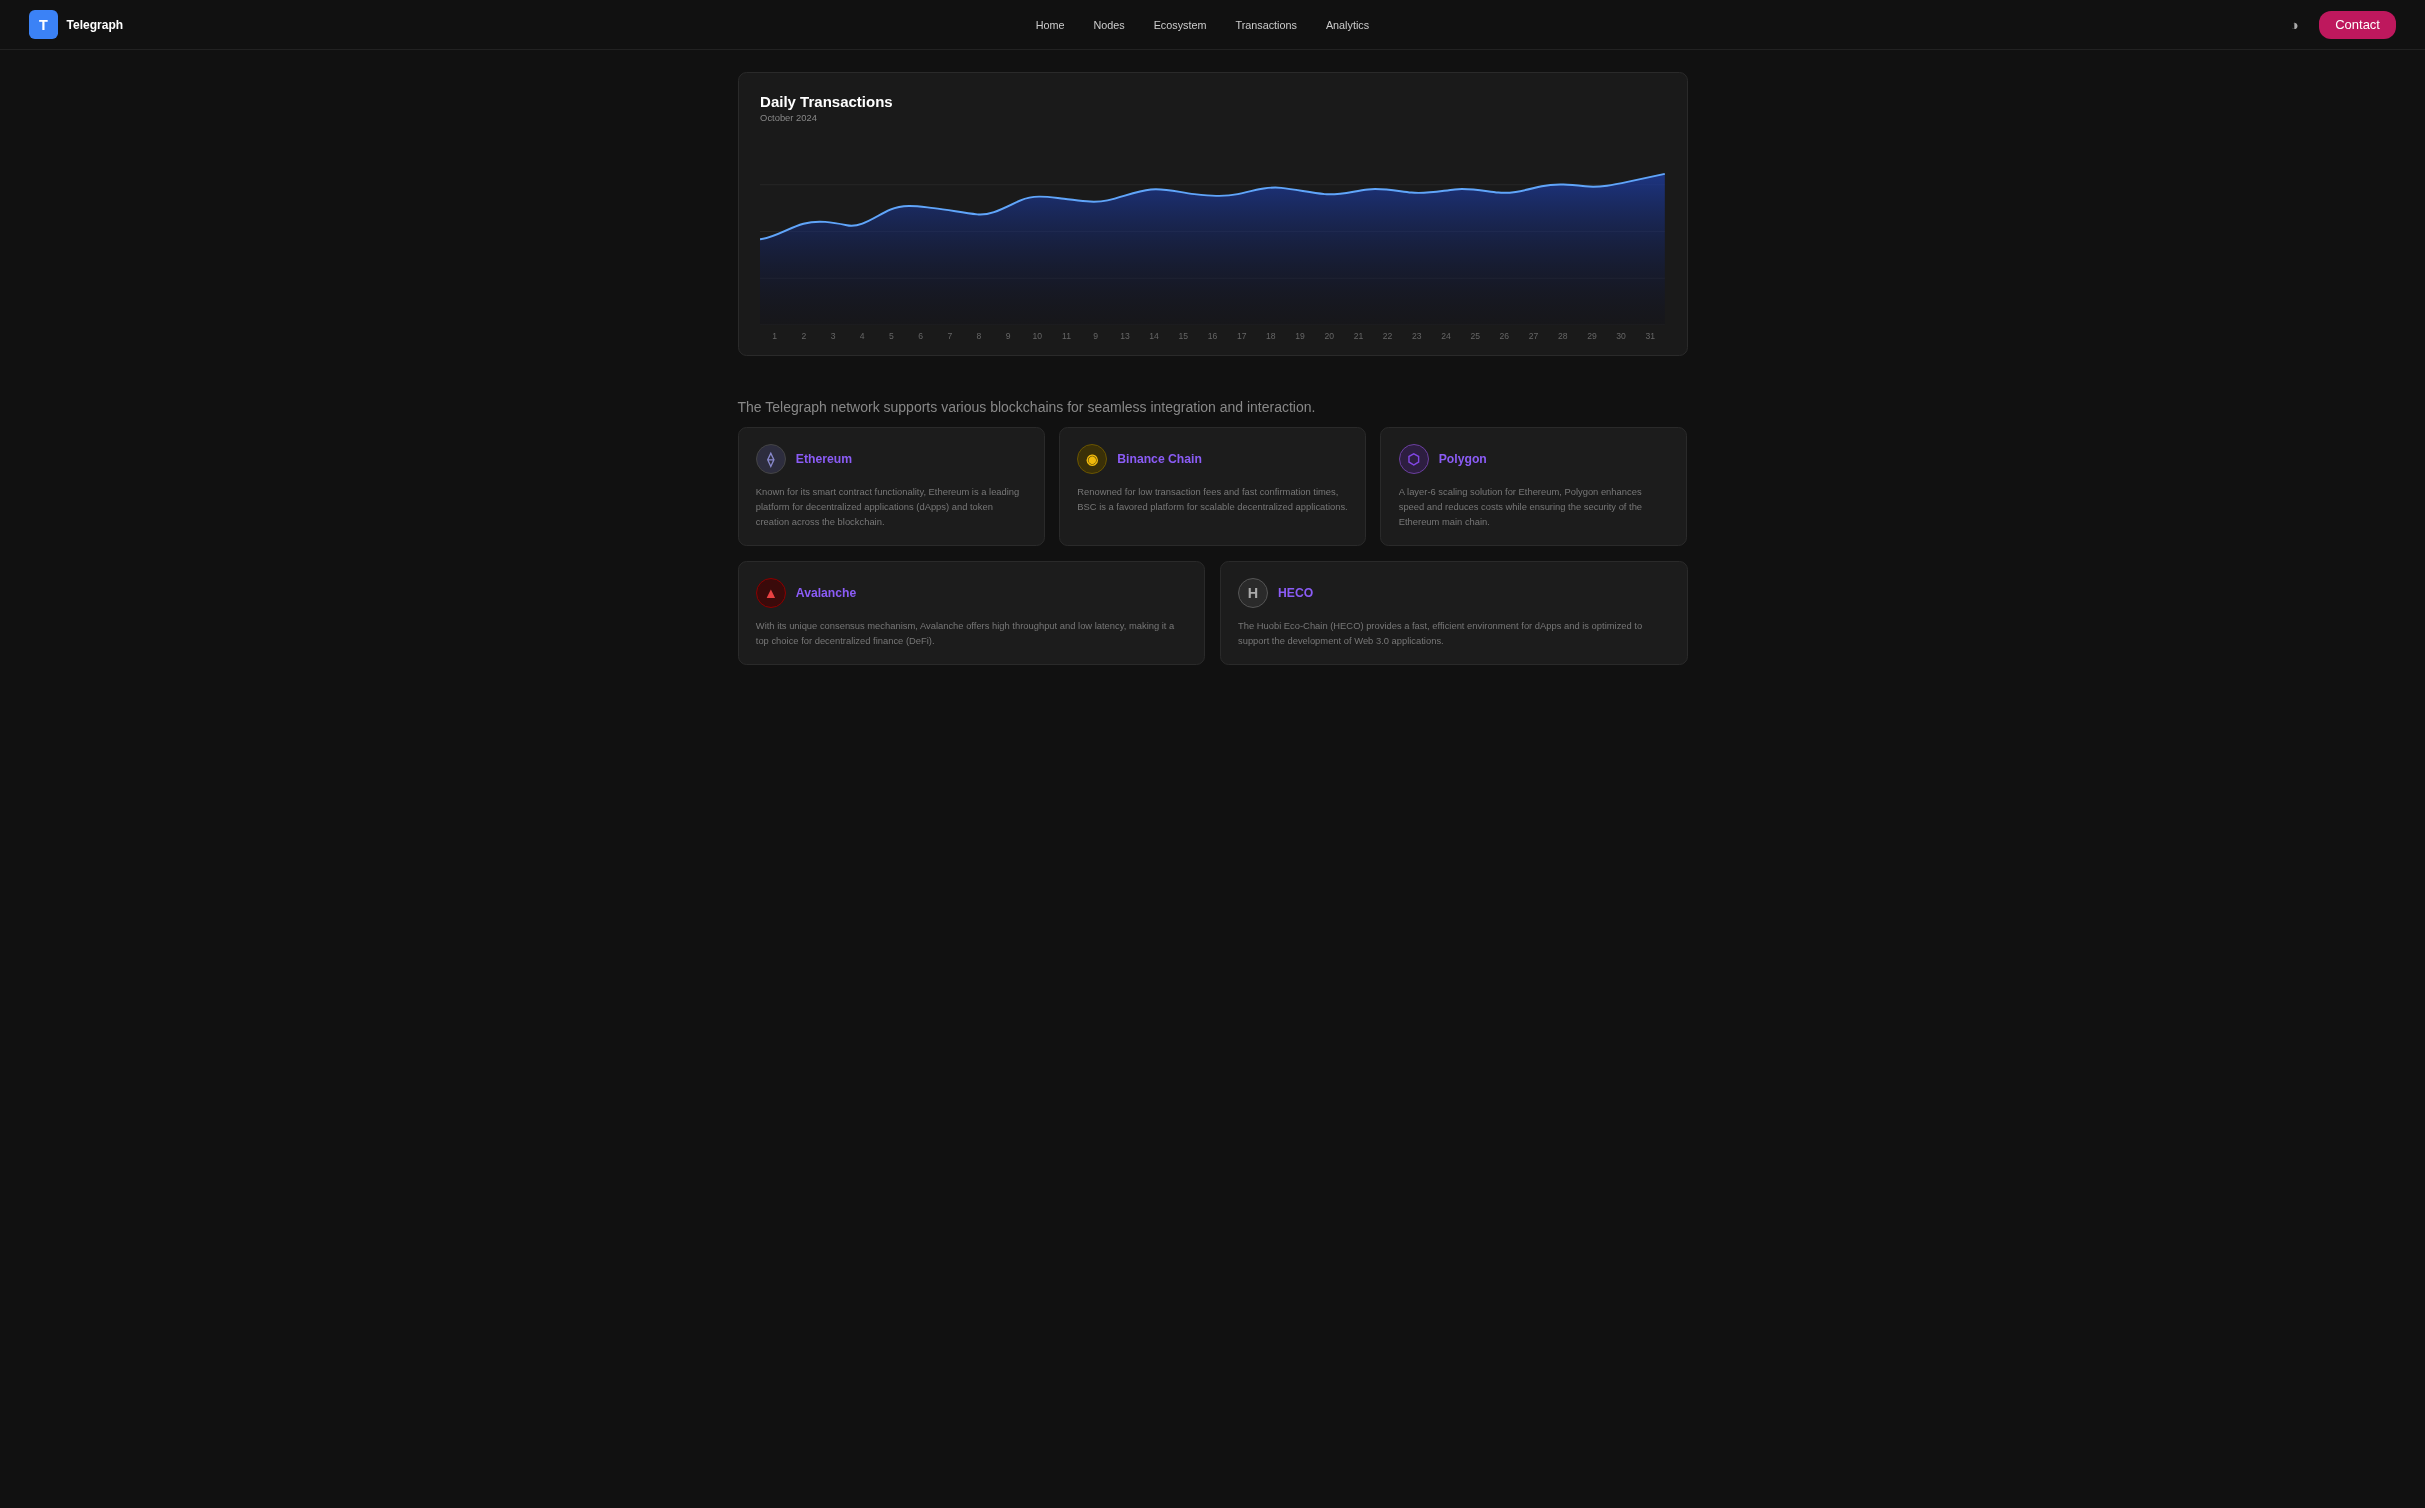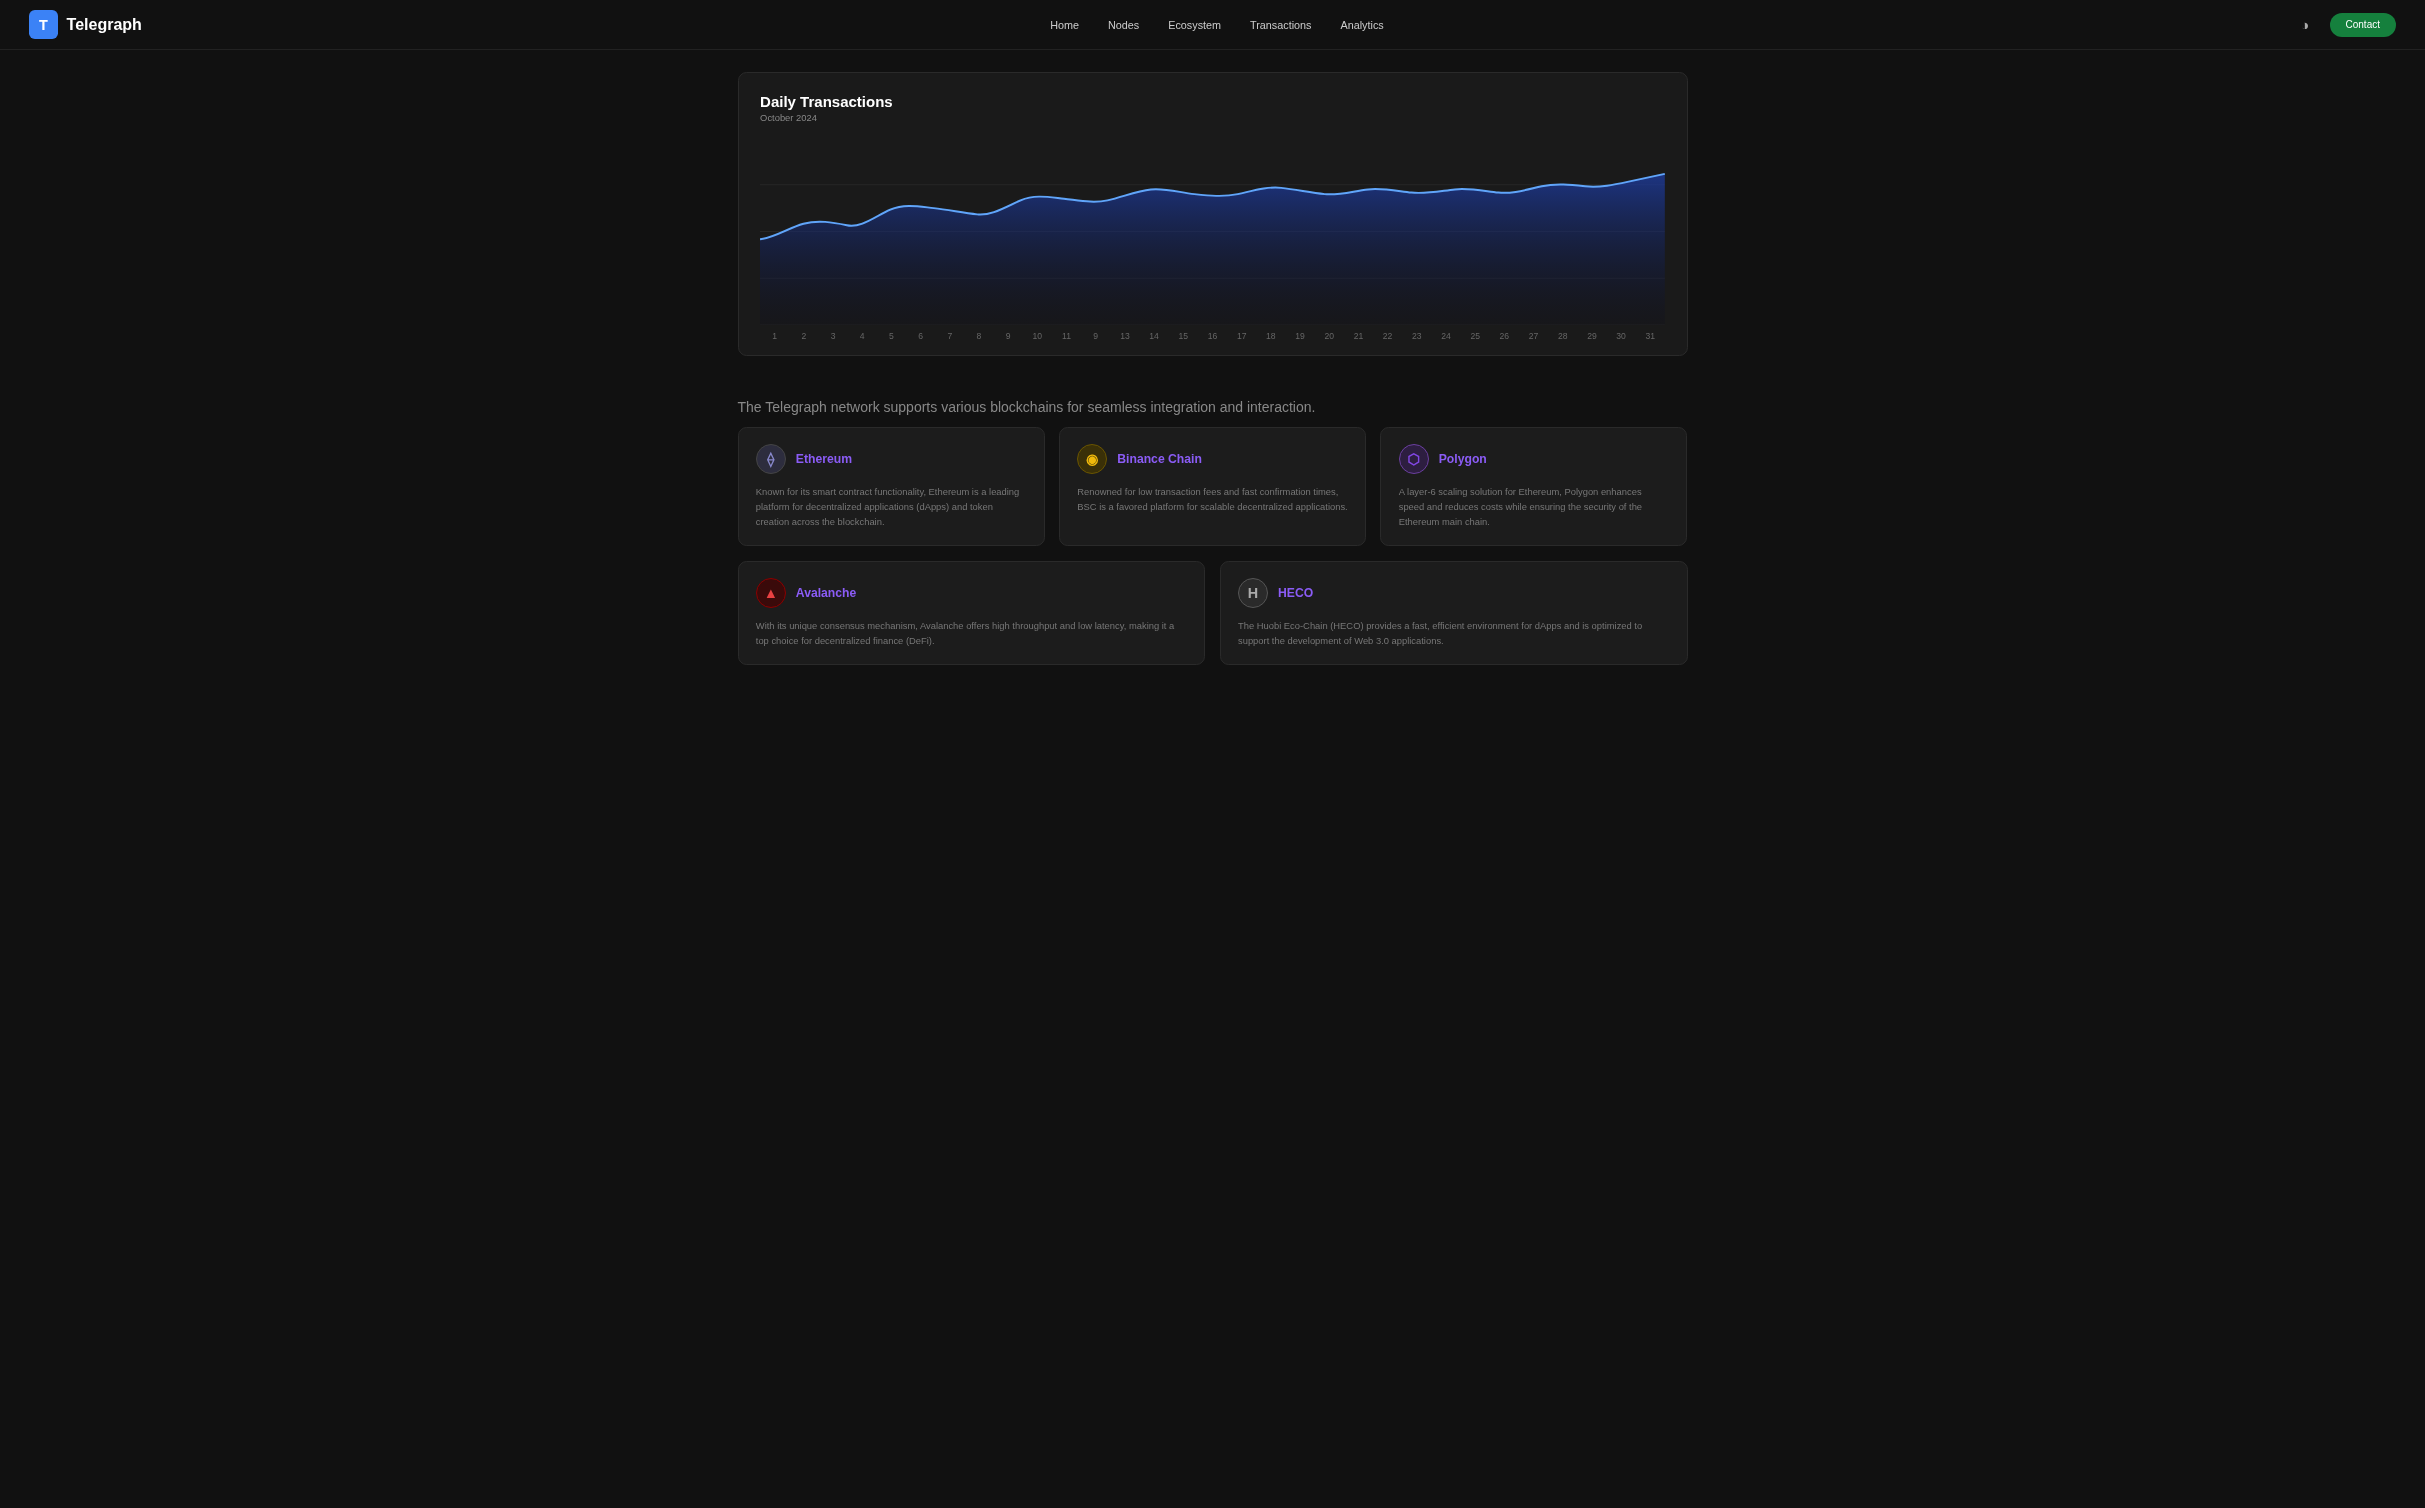--- a/index.html
+++ b/index.html
@@ -31,21 +31,21 @@
       background: #3b82f6;
       border-radius: 5.8px;
       display: flex;
       align-items: center;
       justify-content: center;
       font-weight: 800;
       font-size: 14.4px;
       color: white;
     }
     .logo-text {
-      font-size: 16px;
+      font-size: 12px;
       font-weight: 600;
       color: #ffffff;
     }
     .nav-links {
       display: flex;
       gap: 29px;
       list-style: none;
     }
     .nav-links li a {
       color: #cccccc;
@@ -64,26 +64,26 @@
       font-size: 14.4px;
       cursor: pointer;
       width: 26px;
       height: 26px;
       border-radius: 50%;
       display: flex;
       align-items: center;
       justify-content: center;
     }
     .contact-btn {
-      background: #15803d;
+      background: #be185d;
       color: white;
       border: none;
       padding: 6.5px 16px;
       border-radius: 12px;
-      font-size: 10px;
+      font-size: 13px;
       font-weight: 500;
       cursor: pointer;
     }
 
     
     .main-content {
       padding: 21.6px 29px 43px;
       max-width: 1008px;
       margin: 0 auto;
     }

